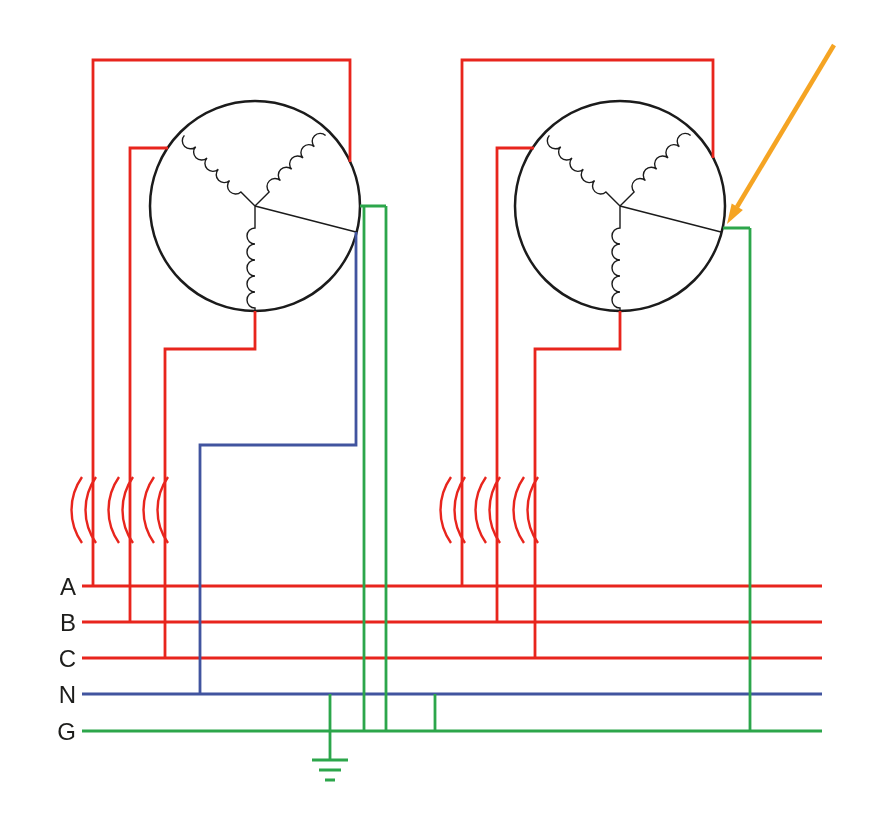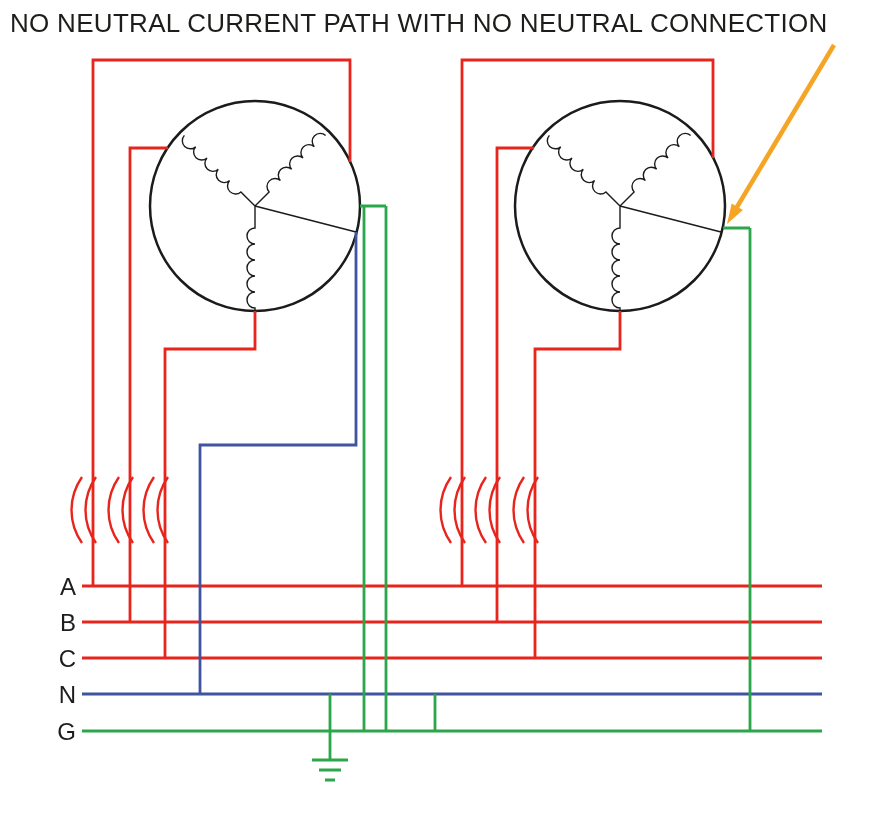--- a/index.html
+++ b/index.html
@@ -34,21 +34,20 @@
   .bus-labels text {
     font-family: "Liberation Sans", sans-serif;
     font-size: 24px;
   }
 </style>
 </head>
 <body>
 
 <div class="canvas">
 
-  <div class="title">NO NEUTRAL CURRENT PATH WITH NO NEUTRAL CONNECTION</div>
 
   <svg width="877" height="815" viewBox="0 0 877 815">
 
     <g fill="none" stroke="#1b1b1b">
       <circle cx="255" cy="206" r="105" stroke-width="2.5" fill="#ffffff"></circle>
       <circle cx="620" cy="206" r="105" stroke-width="2.5" fill="#ffffff"></circle>
       <path stroke-width="1.4" fill="none" d="M255,206 V228 a8,8 0 0 0 0,16 a8,8 0 0 0 0,16 a8,8 0 0 0 0,16 a8,8 0 0 0 0,16 a8,8 0 0 0 0,16 V311
            M255,206 L240.9,191.9 a8,8 0 0 1 -11.3,-11.3 a8,8 0 0 1 -11.3,-11.3 a8,8 0 0 1 -11.3,-11.3 a8,8 0 0 1 -11.3,-11.3 a8,8 0 0 1 -11.3,-11.3
            M255,206 L269.1,191.9 a8,8 0 0 1 11.3,-11.3 a8,8 0 0 1 11.3,-11.3 a8,8 0 0 1 11.3,-11.3 a8,8 0 0 1 11.3,-11.3 a8,8 0 0 1 11.3,-11.3
            M255,206 L356,232"></path>

